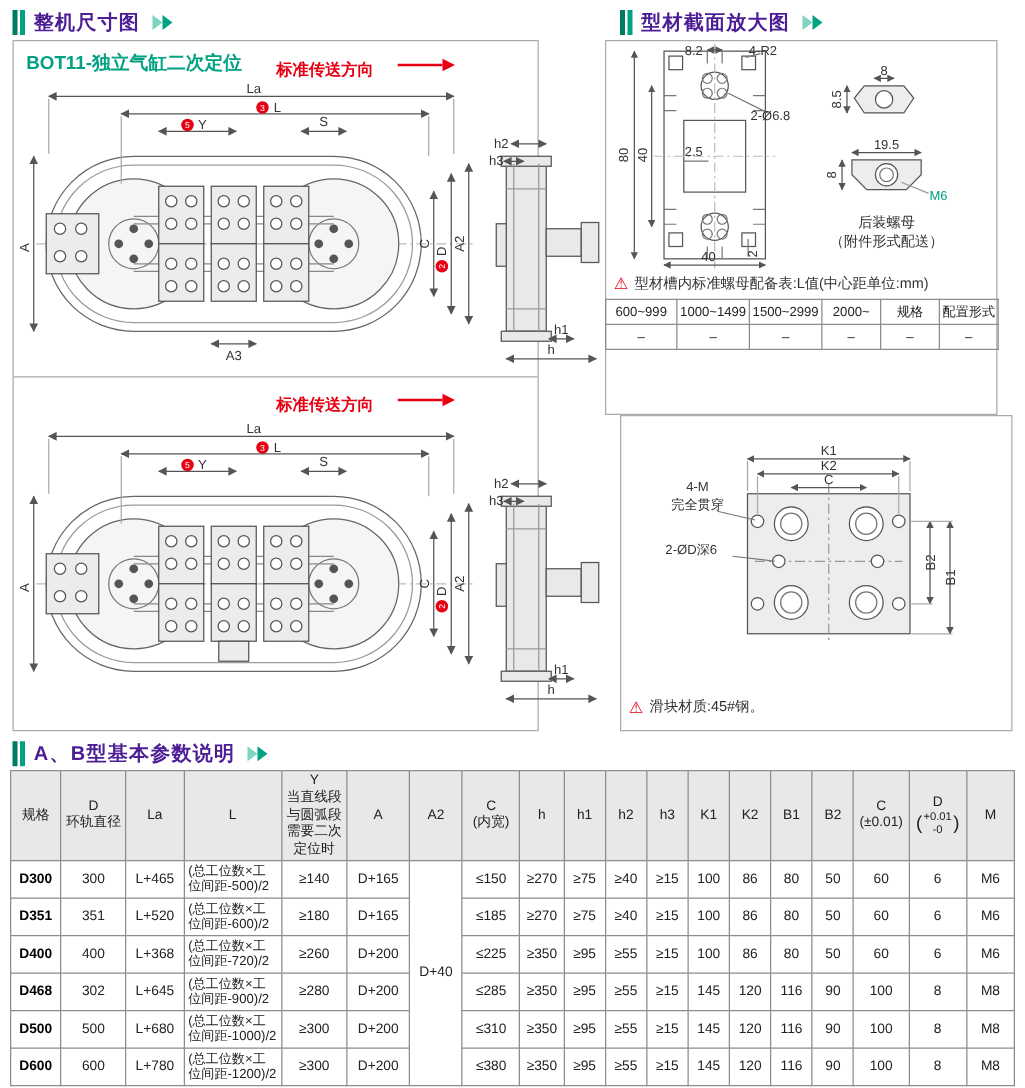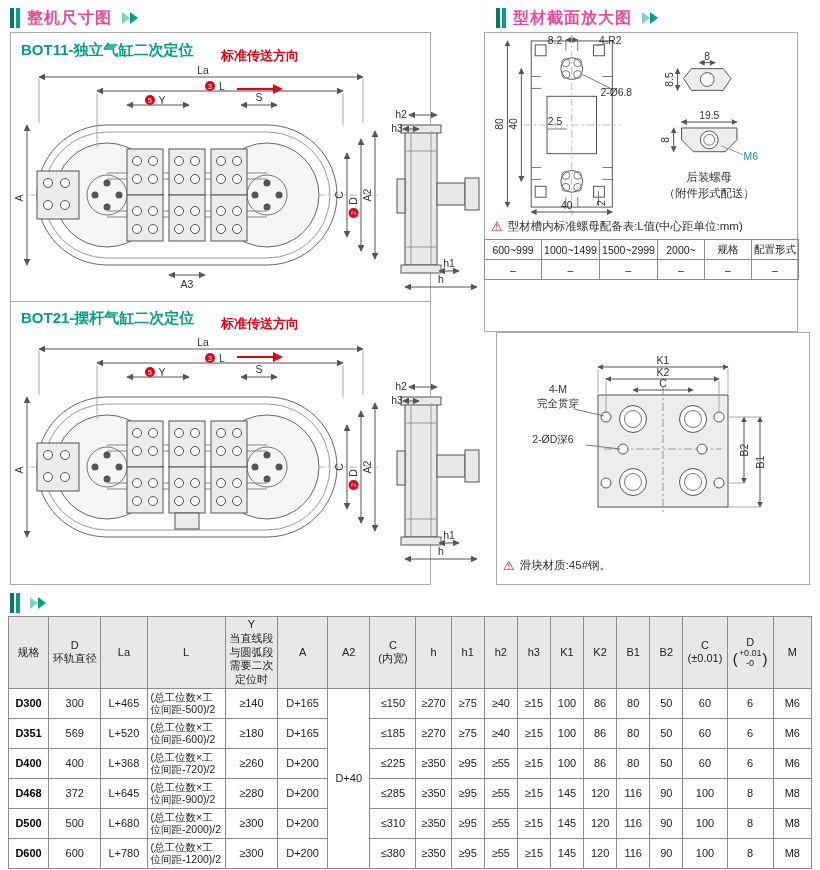--- a/index.html
+++ b/index.html
@@ -5,25 +5,25 @@
   html,body{margin:0;padding:0;}
   body{width:820px;height:870px;position:relative;background:#fff;
        font-family:"Liberation Sans","DejaVu Sans",sans-serif;color:#333;overflow:hidden;}
   .abs{position:absolute;}
   
   .sec-h{position:absolute;display:flex;align-items:center;gap:7px;height:24px;}
   .sec-h .bars{display:flex;gap:2px;height:20px;}
   .sec-h .bars i{display:block;width:4px;height:20px;}
   .sec-h .bars i.b1{background:#007c63;}
   .sec-h .bars i.b2{background:#00a283;}
-  .sec-h .t{color:#ec4899;font-weight:bold;font-size:16px;letter-spacing:1px;}
+  .sec-h .t{color:#4c1d95;font-weight:bold;font-size:16px;letter-spacing:1px;}
   
   .box{position:absolute;border:1px solid #ababab;background:#fff;box-sizing:border-box;}
   .bot-title{position:absolute;color:#00a283;font-weight:bold;font-size:15px;}
-  .dir{position:absolute;display:flex;align-items:center;gap:19px;color:#e60012;font-weight:bold;font-size:13px;flex-direction:column;}
+  .dir{position:absolute;display:flex;align-items:flex-start;gap:19px;color:#e60012;font-weight:bold;font-size:13px;}
   .divider{position:absolute;left:0;width:100%;height:1px;background:#ababab;}
   
   svg text{font-family:"Liberation Sans","DejaVu Sans",sans-serif;font-size:10.5px;fill:#333;text-anchor:middle;}
   svg text.sm{font-size:7px;fill:#fff;}
   svg text.teal{fill:#00a283;}
   svg text.cap{font-size:11.5px;}
   
   .note{position:absolute;display:flex;align-items:center;gap:5px;font-size:11.5px;color:#333;}
   .warn{color:#e60012;font-size:13px;line-height:1;}
   
@@ -74,20 +74,21 @@
   <svg width="24" height="16">
       <path d="M3 2 L11 8 L3 14 Z" fill="#7fd4c0"></path>
       <path d="M11 2 L19 8 L11 14 Z" fill="#00a283"></path>
     </svg>
 </div>
 <div class="sec-h" style="left:10px;top:591px;">
   <span class="bars">
       <i class="b1"></i>
       <i class="b2"></i>
     </span>
+  <span class="t">A、B型基本参数说明</span>
   <svg width="24" height="16">
       <path d="M3 2 L11 8 L3 14 Z" fill="#7fd4c0"></path>
       <path d="M11 2 L19 8 L11 14 Z" fill="#00a283"></path>
     </svg>
 </div>
 
 <div class="box" style="left:10px;top:32px;width:421px;height:553px;">
 
   <div class="bot-title" style="left:10px;top:8px;">BOT11-独立气缸二次定位</div>
   <div class="dir" style="left:210px;top:14px;">
@@ -231,21 +232,20 @@
         <text x="0" y="0">A2</text>
       </g>
     <text x="388" y="57" text-anchor="end">h2</text>
     <text x="384" y="71" text-anchor="end">h3</text>
     <text x="436" y="206">h1</text>
     <text x="428" y="222">h</text>
   </svg>
 
   <div class="divider" style="top:268px;"></div>
 
-  <div class="bot-title" style="left:10px;top:276px;">BOT21-摆杆气缸二次定位</div>
   <div class="dir" style="left:210px;top:282px;">
     <span>标准传送方向</span>
     <svg width="46" height="10">
         <line x1="0" y1="5" x2="36" y2="5" stroke="#e60012" stroke-width="2"></line>
         <path d="M36 0 L46 5 L36 10 Z" fill="#e60012"></path>
       </svg>
   </div>
 
   <svg class="abs" style="left:2px;top:300px;" width="470" height="244" viewBox="0 0 470 244">
     <defs>
@@ -664,21 +664,21 @@
     <td>100</td>
     <td>86</td>
     <td>80</td>
     <td>50</td>
     <td>60</td>
     <td>6</td>
     <td>M6</td>
   </tr>
   <tr>
     <td class="spec">D351</td>
-    <td>569</td>
+    <td>351</td>
     <td>L+520</td>
     <td class="lcol">(总工位数×工位间距-600)/2</td>
     <td>≥180</td>
     <td>D+165</td>
     <td>≤185</td>
     <td>≥270</td>
     <td>≥75</td>
     <td>≥40</td>
     <td>≥15</td>
     <td>100</td>
@@ -704,21 +704,21 @@
     <td>100</td>
     <td>86</td>
     <td>80</td>
     <td>50</td>
     <td>60</td>
     <td>6</td>
     <td>M6</td>
   </tr>
   <tr>
     <td class="spec">D468</td>
-    <td>372</td>
+    <td>302</td>
     <td>L+645</td>
     <td class="lcol">(总工位数×工位间距-900)/2</td>
     <td>≥280</td>
     <td>D+200</td>
     <td>≤285</td>
     <td>≥350</td>
     <td>≥95</td>
     <td>≥55</td>
     <td>≥15</td>
     <td>145</td>
@@ -726,21 +726,21 @@
     <td>116</td>
     <td>90</td>
     <td>100</td>
     <td>8</td>
     <td>M8</td>
   </tr>
   <tr>
     <td class="spec">D500</td>
     <td>500</td>
     <td>L+680</td>
-    <td class="lcol">(总工位数×工位间距-2000)/2</td>
+    <td class="lcol">(总工位数×工位间距-1000)/2</td>
     <td>≥300</td>
     <td>D+200</td>
     <td>≤310</td>
     <td>≥350</td>
     <td>≥95</td>
     <td>≥55</td>
     <td>≥15</td>
     <td>145</td>
     <td>120</td>
     <td>116</td>

